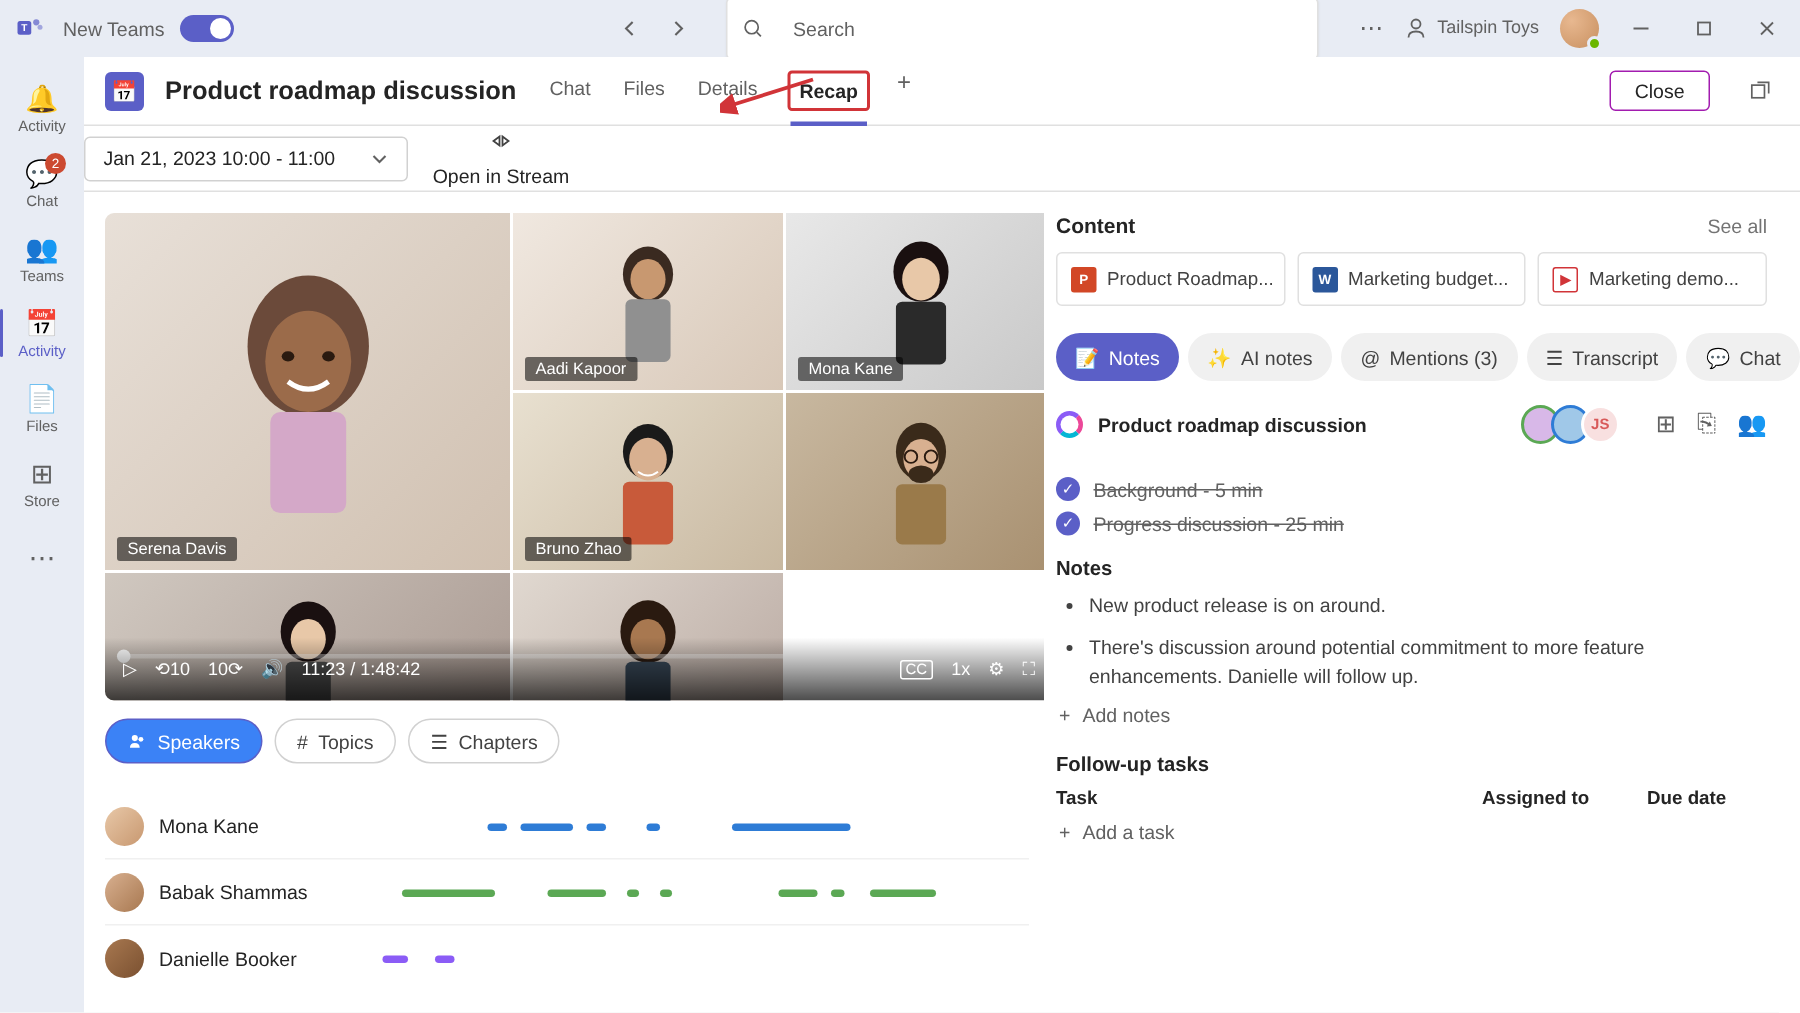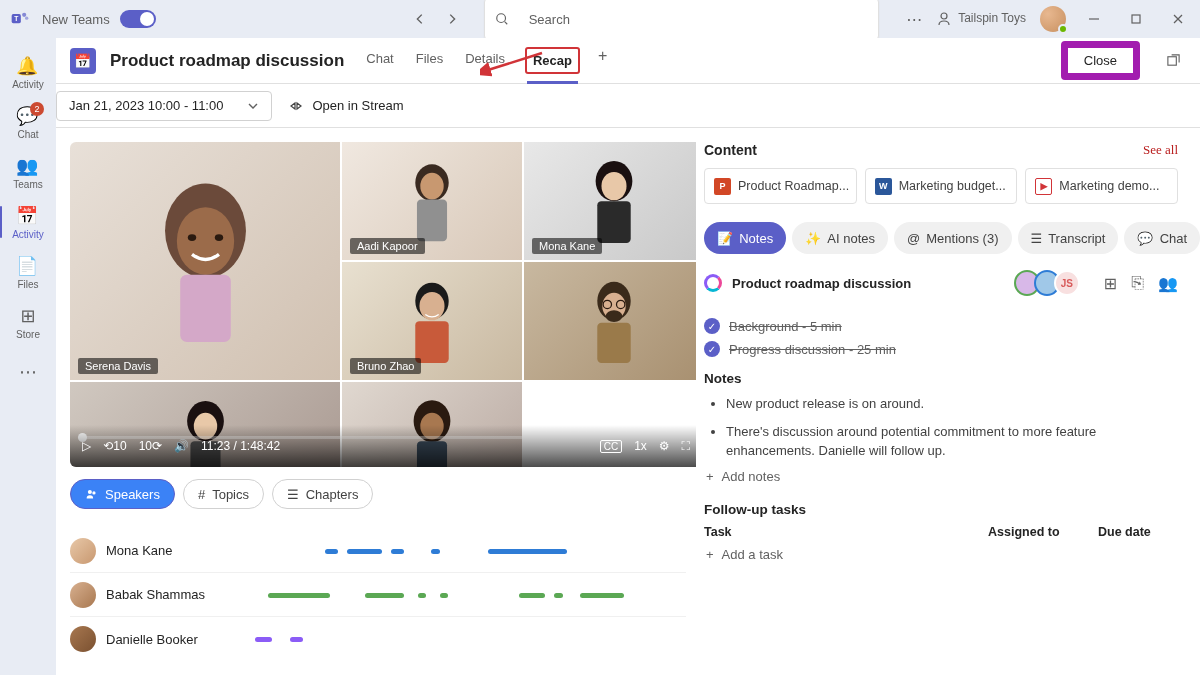--- a/index.html
+++ b/index.html
@@ -33,30 +33,30 @@
 
 
 .meeting-header { height:46px; border-bottom:1px solid #e0e0e0; display:flex; align-items:center; padding:0 14px; gap:14px; }
 .cal-icon-sq { width:26px; height:26px; background:#5b5fc7; border-radius:4px; display:flex; align-items:center; justify-content:center; color:#fff; font-size:14px; }
 .meeting-title { font-size:17px; font-weight:700; color:#242424; }
 .meeting-tabs { display:flex; gap:18px; margin-left:6px; }
 .meeting-tab { font-size:13px; color:#616161; cursor:pointer; padding:4px 2px; }
 .meeting-tab.recap { border:2px solid #d13438; border-radius:3px; padding:4px 6px; color:#242424; font-weight:600; position:relative; }
 .meeting-tab.recap::after { content:""; position:absolute; left:0; right:0; bottom:-12px; height:3px; background:#5b5fc7; }
 .add-tab { color:#616161; font-size:16px; cursor:pointer; }
-.close-btn { margin-left:auto; padding:5px 16px; border:7px solid #a21caf; border-radius:4px; font-size:13px; color:#242424; background:#fff; cursor:pointer; }
+.close-btn { margin-left:auto; padding:5px 16px; border:1px solid #a21caf; border-radius:4px; font-size:13px; color:#242424; background:#fff; cursor:pointer; }
 .popout { width:26px; height:26px; margin-left:6px; display:flex; align-items:center; justify-content:center; color:#616161; }
 
 
 .arrow-annotation { position:absolute; top:48px; left:480px; pointer-events:none; z-index:5; }
 
 
 .sub-header { height:44px; display:flex; align-items:center; padding:0 0; gap:16px; border-bottom:1px solid #e0e0e0; }
 .date-picker { height:30px; border:1px solid #d1d1d1; border-radius:4px; padding:0 12px; display:flex; align-items:center; gap:24px; font-size:13px; color:#242424; cursor:pointer; }
-.open-stream { display:flex; align-items:center; gap:8px; font-size:13px; color:#242424; cursor:pointer; }
+.open-stream { display:flex; align-items:center; gap:8px; font-size:13px; color:#242424; cursor:pointer;flex-direction:column; }
 
 
 .content-row { flex:1; display:flex; overflow:hidden; }
 .left-col { flex:0 0 640px; padding:14px 10px 14px 14px; display:flex; flex-direction:column; gap:12px; overflow:hidden; }
 .right-col { flex:1; padding:14px 22px 14px 8px; overflow-y:auto; }
 
 
 .video-grid { width:632px; height:360px; display:grid; grid-template-columns: 270px 180px 180px; grid-template-rows: repeat(3, 118px); gap:2px; border-radius:6px; overflow:hidden; position:relative; }
 .tile { background: linear-gradient(135deg, #888, #555); position:relative; overflow:hidden; }
 .tile.big { grid-row: span 2; background: linear-gradient(135deg, #d8d0c8, #b8a890); }
@@ -79,21 +79,21 @@
 .speakers { margin-top:8px; }
 .speaker-row { display:flex; align-items:center; gap:10px; height:44px; border-bottom:1px solid #f0f0f0; }
 .sp-avatar { width:26px; height:26px; border-radius:50%; background:linear-gradient(135deg,#c8a890,#a07850); flex-shrink:0; }
 .sp-name { font-size:13px; color:#242424; width:130px; }
 .sp-track { flex:1; height:18px; position:relative; }
 .seg { position:absolute; top:7px; height:5px; border-radius:3px; }
 
 
 .content-header { display:flex; justify-content:space-between; align-items:center; margin-bottom:10px; }
 .content-title { font-size:14px; font-weight:600; color:#242424; }
-.see-all { font-size:13px; color:#b91c1c; cursor:pointer;font-family:Liberation Serif, serif; }
+.see-all { font-size:13px; color:#737373; cursor:pointer; }
 .content-files { display:flex; gap:8px; margin-bottom:18px; }
 .file-card { flex:1; height:36px; border:1px solid #e0e0e0; border-radius:4px; display:flex; align-items:center; gap:7px; padding:0 9px; font-size:12.5px; color:#424242; cursor:pointer; overflow:hidden; white-space:nowrap; }
 .file-icon { width:17px; height:17px; border-radius:2px; display:flex; align-items:center; justify-content:center; color:#fff; font-size:9px; font-weight:bold; flex-shrink:0; }
 .file-icon.ppt { background:#d24726; }
 .file-icon.doc { background:#2b579a; }
 .file-icon.vid { background:#fff; border:1px solid #d13438; color:#d13438; }
 
 .recap-pills { display:flex; gap:6px; margin-bottom:16px; }
 .rpill { height:32px; padding:0 13px; border-radius:16px; background:#f0f0f0; display:flex; align-items:center; gap:6px; font-size:13px; color:#424242; cursor:pointer; white-space:nowrap; }
 .rpill.active { background:#5b5fc7; color:#fff; }

